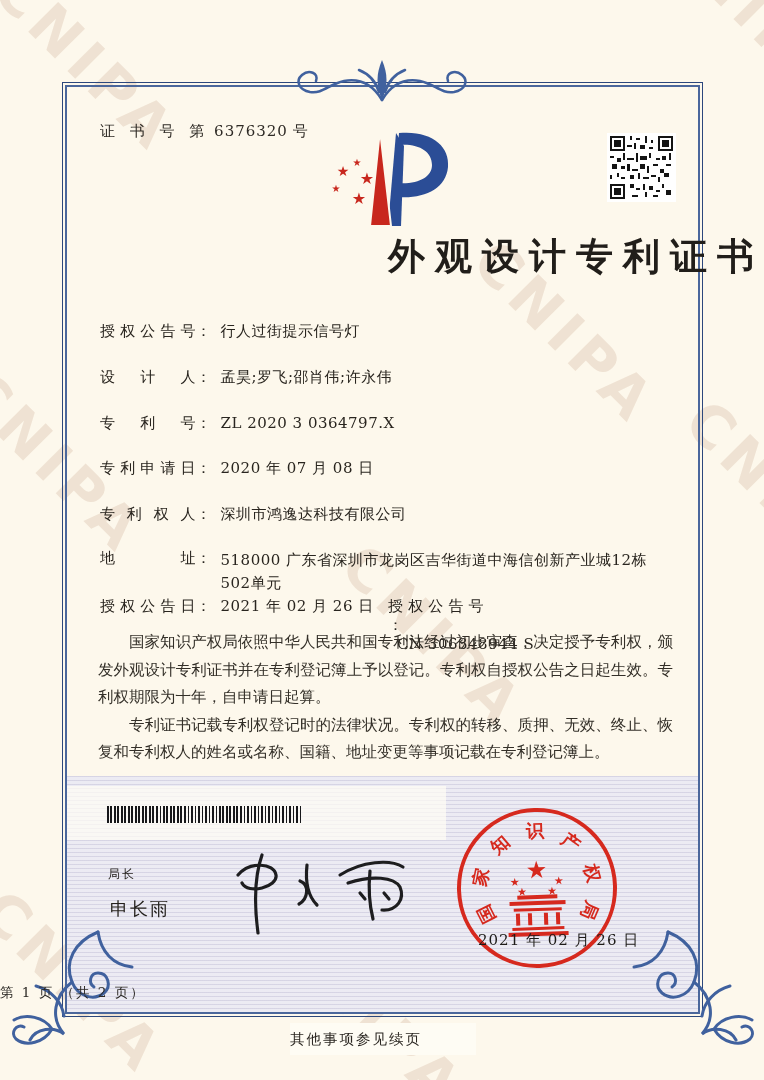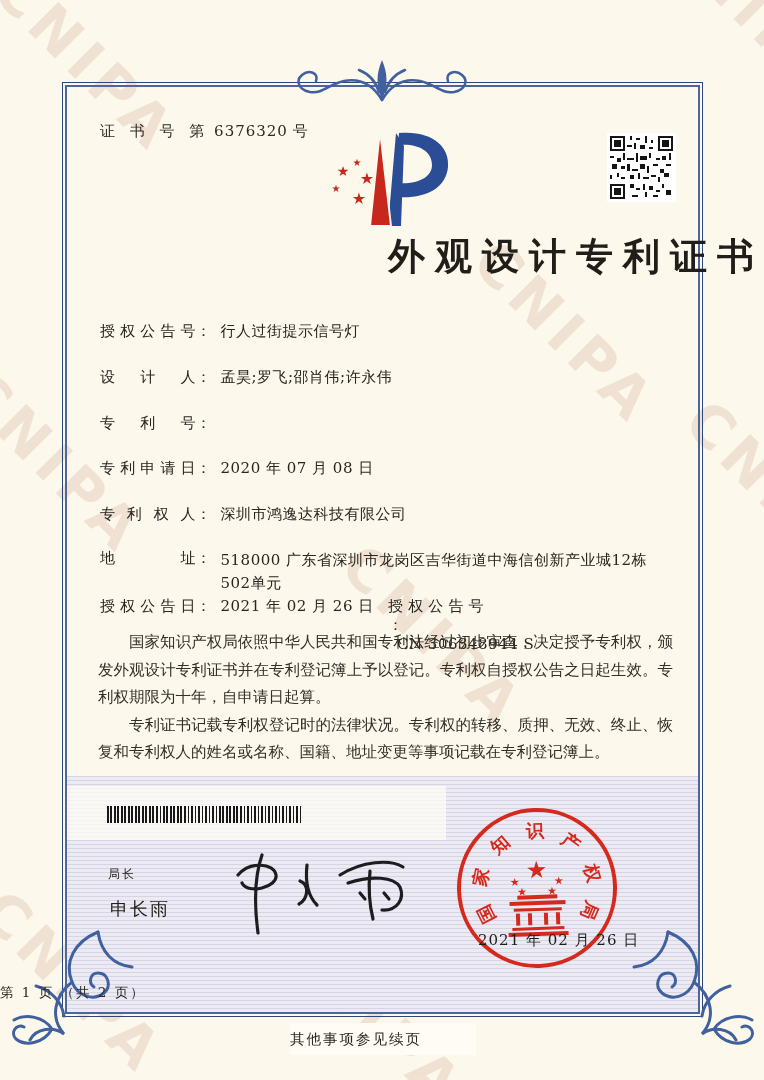--- a/index.html
+++ b/index.html
@@ -220,20 +220,21 @@
     <span class="val">行人过街提示信号灯</span>
   </div>
   <div class="row r2">
     <span class="lab">设计人</span>
       <span class="col">：</span>
     <span class="val">孟昊;罗飞;邵肖伟;许永伟</span>
   </div>
   <div class="row r3">
     <span class="lab">专利号</span>
       <span class="col">：</span>
+    <span class="val">ZL 2020 3 0364797.X</span>
   </div>
   <div class="row r4">
     <span class="lab">专利申请日</span>
       <span class="col">：</span>
     <span class="val">2020 年 07 月 08 日</span>
   </div>
   <div class="row r5">
     <span class="lab">专利权人</span>
       <span class="col">：</span>
     <span class="val">深圳市鸿逸达科技有限公司</span>

